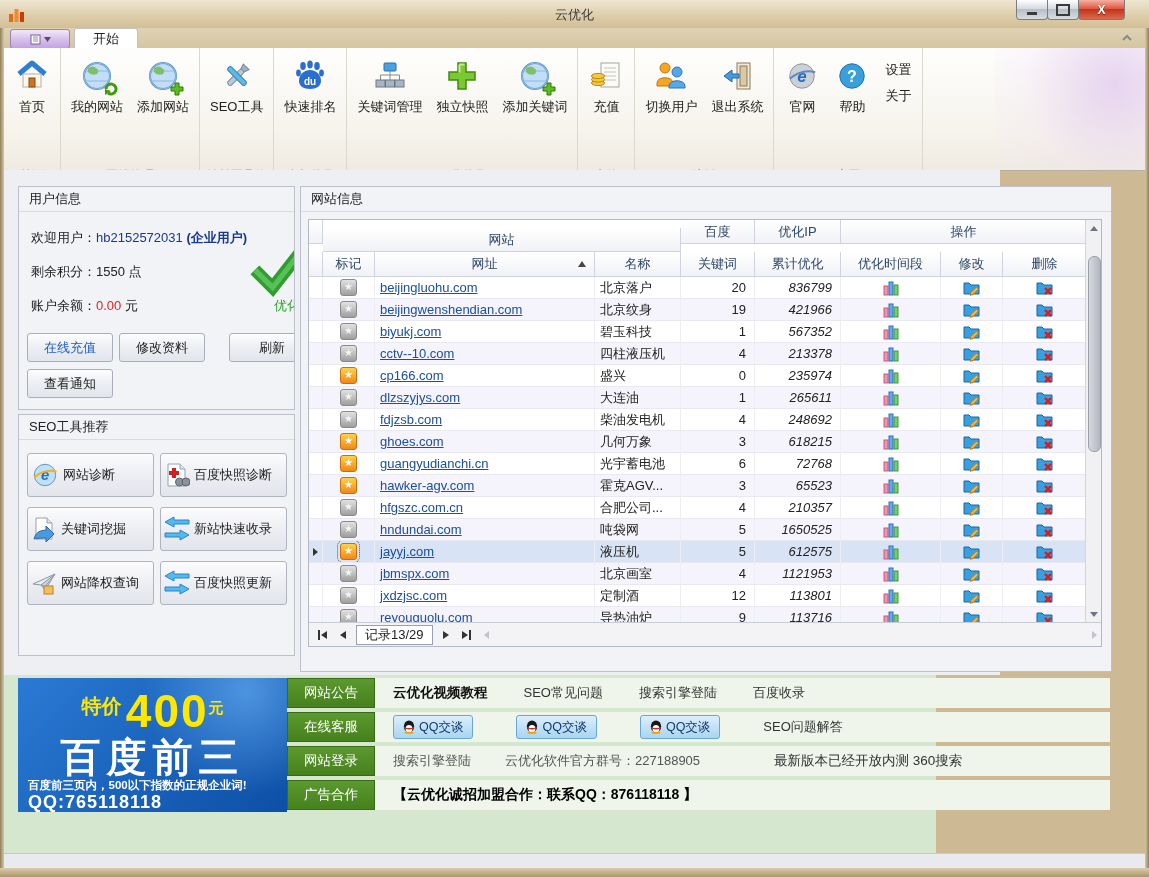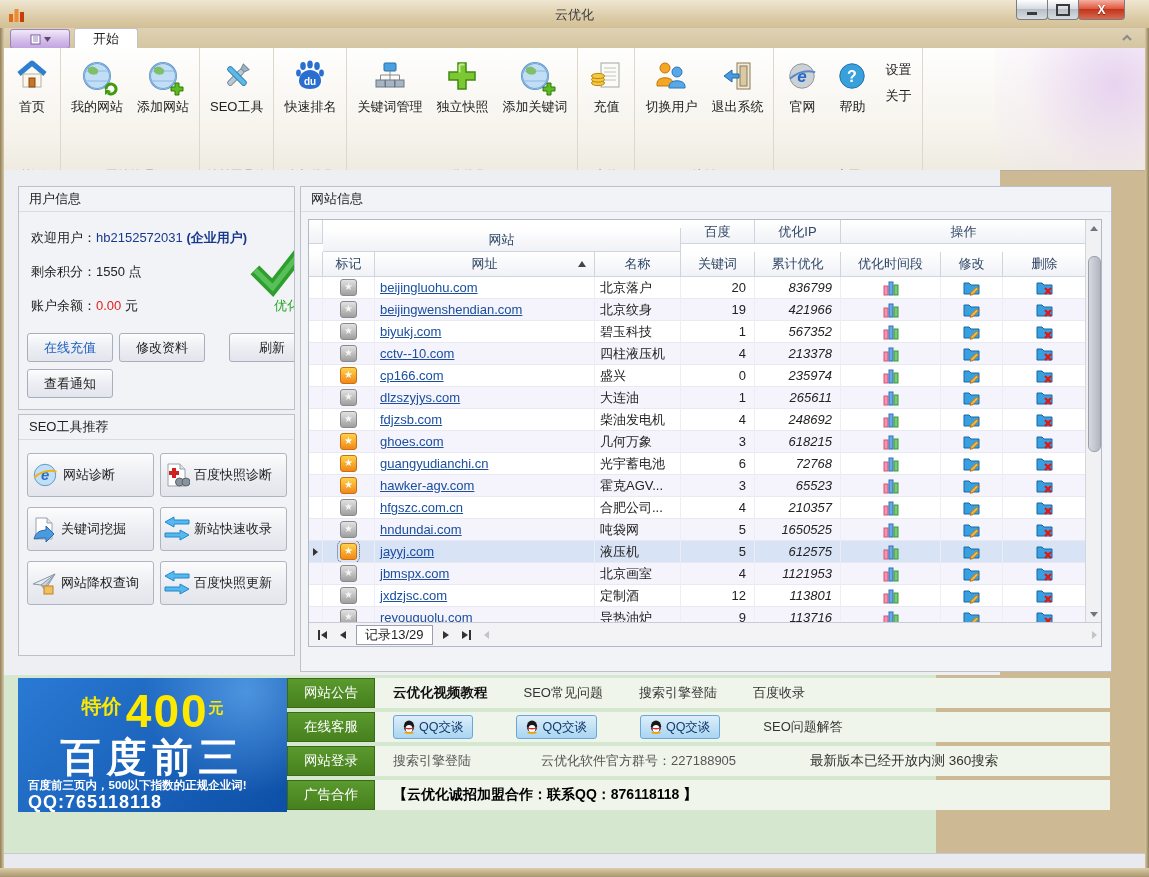--- a/index.html
+++ b/index.html
@@ -1133,21 +1133,21 @@
         <span>QQ交谈</span>
       </div>
       <span class="nlink">SEO问题解答</span>
     </div>
   </div>
 
   <div class="newsrow" style="top:71px;">
     <div class="nlabel">网站登录</div>
     <div class="ncontent" style="gap:34px;">
       <span class="nlink" style="color:#555;">搜索引擎登陆</span>
-      <span class="nlink" style="color:#555;margin-left:36px;">云优化软件官方群号：227188905</span>
+      <span class="nlink" style="color:#555;">云优化软件官方群号：227188905</span>
       <span class="nlink red-t" style="font-size:13.5px;margin-left:40px;">最新版本已经开放内测  360搜索</span>
     </div>
   </div>
 
   <div class="newsrow" style="top:105px;">
     <div class="nlabel">广告合作</div>
     <div class="ncontent" style="">
       <span class="nlink bold" style="font-size:14px;color:#000;">【云优化诚招加盟合作：联系QQ：876118118 】</span>
     </div>
   </div>

